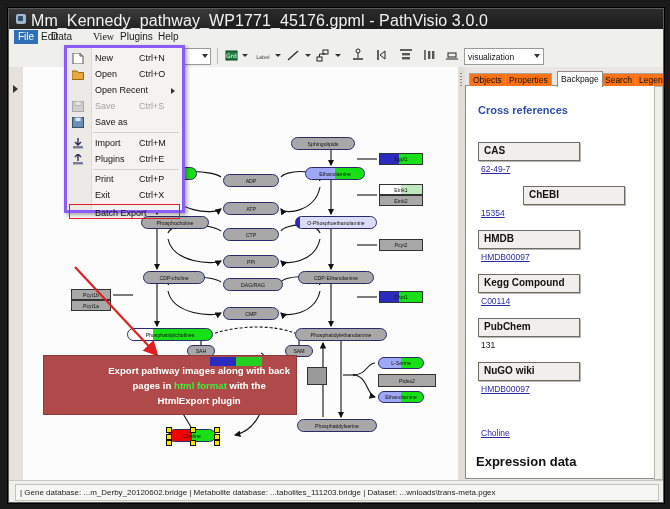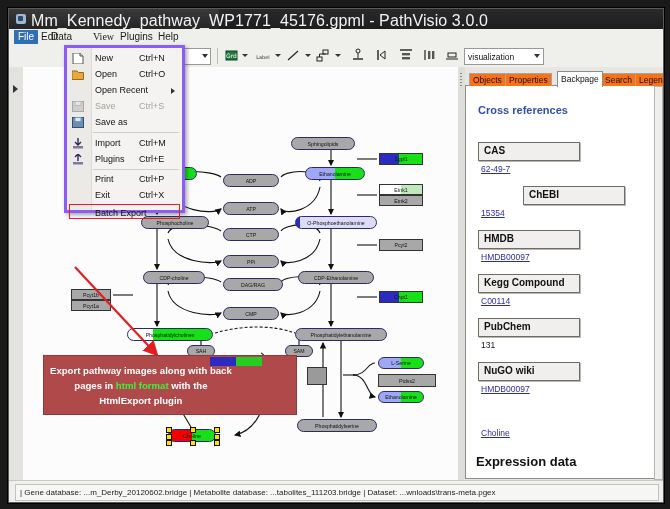--- a/index.html
+++ b/index.html
@@ -122,21 +122,21 @@
 
   
   .node{position:absolute;box-sizing:border-box;font-size:5.2px;color:#111;
         text-align:center;white-space:nowrap;overflow:hidden;
         display:flex;align-items:center;justify-content:center;}
   .metab{background:#a8a8a8;border:1.2px solid #2b2b6b;border-radius:7px;}
   .gene{background:#a8a8a8;border:1.2px solid #333;}
 
   .banner{position:absolute;left:20px;top:288px;width:252px;height:58px;
         background:#b04a4a;border:1px solid #8d3a3a;z-index:20;
-        display:flex;align-items:center;justify-content:flex-start;}
+        display:flex;align-items:center;justify-content:flex-end;}
   .banner .bt{font-size:9.6px;font-weight:bold;color:#fff;text-align:center;
         line-height:15px;padding:0 6px;}
   .banner .hl{color:#3cf03c;}
 
   svg.wires{position:absolute;left:0;top:0;width:435px;height:413px;
         pointer-events:none;z-index:1;}
   .arrowred{position:absolute;z-index:19;}
 
   .handle{position:absolute;width:4px;height:4px;background:#ffe000;
         border:1px solid #111;z-index:25;}

